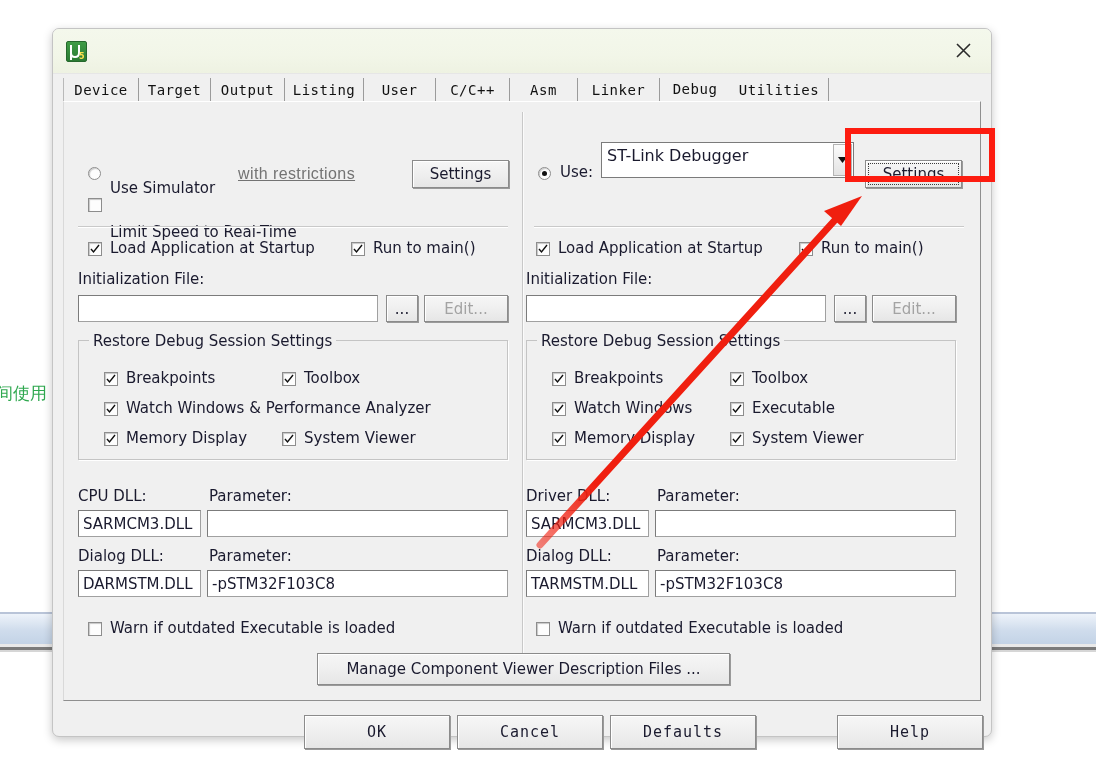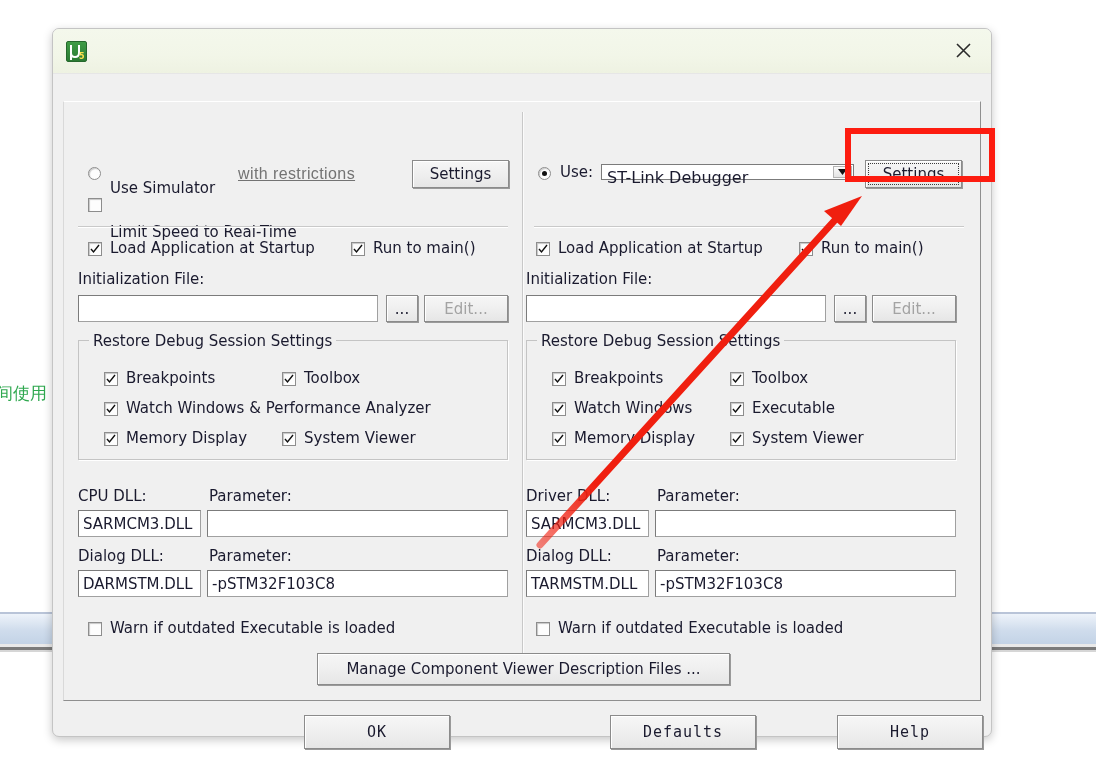--- a/index.html
+++ b/index.html
@@ -243,20 +243,32 @@
           <text x="10" y="16" font-family="DejaVu Sans, sans-serif" font-size="8" font-weight="bold" fill="#ffe14d">5</text>
         </svg>
       </div>
       <div class="close-btn">
         <svg width="17" height="17" viewBox="0 0 17 17">
           <path d="M2,2 L15,15 M15,2 L2,15" stroke="#2b2b2b" stroke-width="1.6" fill="none"></path>
         </svg>
       </div>
     </div>
 
+    <div class="tabstrip">
+      <div class="tab first" style="left:0px;   width:76px;">Device</div>
+      <div class="tab" style="left:76px;  width:72px;">Target</div>
+      <div class="tab" style="left:148px; width:74px;">Output</div>
+      <div class="tab" style="left:222px; width:79px;">Listing</div>
+      <div class="tab" style="left:301px; width:72px;">User</div>
+      <div class="tab" style="left:373px; width:74px;">C/C++</div>
+      <div class="tab" style="left:447px; width:68px;">Asm</div>
+      <div class="tab" style="left:515px; width:82px;">Linker</div>
+      <div class="tab selected" style="left:597px; width:70px;">Debug</div>
+      <div class="tab" style="left:667px; width:99px;">Utilities</div>
+    </div>
 
     <div class="panel">
 
       <div class="vdivider"></div>
 
       <div class="radio" style="left:24px; top:65px;"></div>
       <div class="w-label" style="left:46px; top:61px;margin-top:16px;">Use Simulator</div>
       <div class="link" style="left:174px; top:63px;">with restrictions</div>
       <div class="btn" style="left:348px; top:58px; width:97px; height:28px;">
         <span>Settings</span>
@@ -335,21 +347,21 @@
       <div class="tinput" style="left:14px; top:468px; width:123px; height:27px;">DARMSTM.DLL</div>
       <div class="tinput" style="left:143px; top:468px; width:301px; height:27px;">-pSTM32F103C8</div>
 
       <div class="cbox" style="left:24px; top:520px;"></div>
       <div class="w-label" style="left:46px; top:517px;">Warn if outdated Executable is loaded</div>
 
       <div class="radio" style="left:474px; top:65px;">
         <div class="dot"></div>
       </div>
       <div class="w-label" style="left:496px; top:61px;">Use:</div>
-      <div class="combo" style="left:537px; top:62px; width:253px; height:16px;">
+      <div class="combo" style="left:537px; top:40px; width:253px; height:36px;">
         <span class="val">ST-Link Debugger</span>
         <span class="arrowbtn">
           <svg width="9" height="6" viewBox="0 0 9 6">
               <path d="M0,0 L9,0 L4.5,6 Z" fill="#111"></path>
             </svg>
         </span>
       </div>
       <div class="btn" style="left:801px; top:58px; width:97px; height:28px;">
         <span class="focusring"></span>
         <span>Settings</span>
@@ -435,20 +447,23 @@
       <div class="w-label" style="left:494px; top:517px;">Warn if outdated Executable is loaded</div>
 
       <div class="btn" style="left:253px; top:551px; width:413px; height:32px;">
         <span>Manage Component Viewer Description Files ...</span>
       </div>
     </div>
 
     <div class="btnbar">
       <div class="btn mono" style="left:241px; top:12px; width:146px; height:34px;">
         <span>OK</span>
+      </div>
+      <div class="btn mono" style="left:394px; top:12px; width:146px; height:34px;">
+        <span>Cancel</span>
       </div>
       <div class="btn mono" style="left:774px; top:12px; width:146px; height:34px;">
         <span>Help</span>
       </div>
       <div class="btn mono" style="left:547px; top:12px; width:146px; height:34px;">
         <span>Defaults</span>
       </div>
     </div>
   </div>
 

